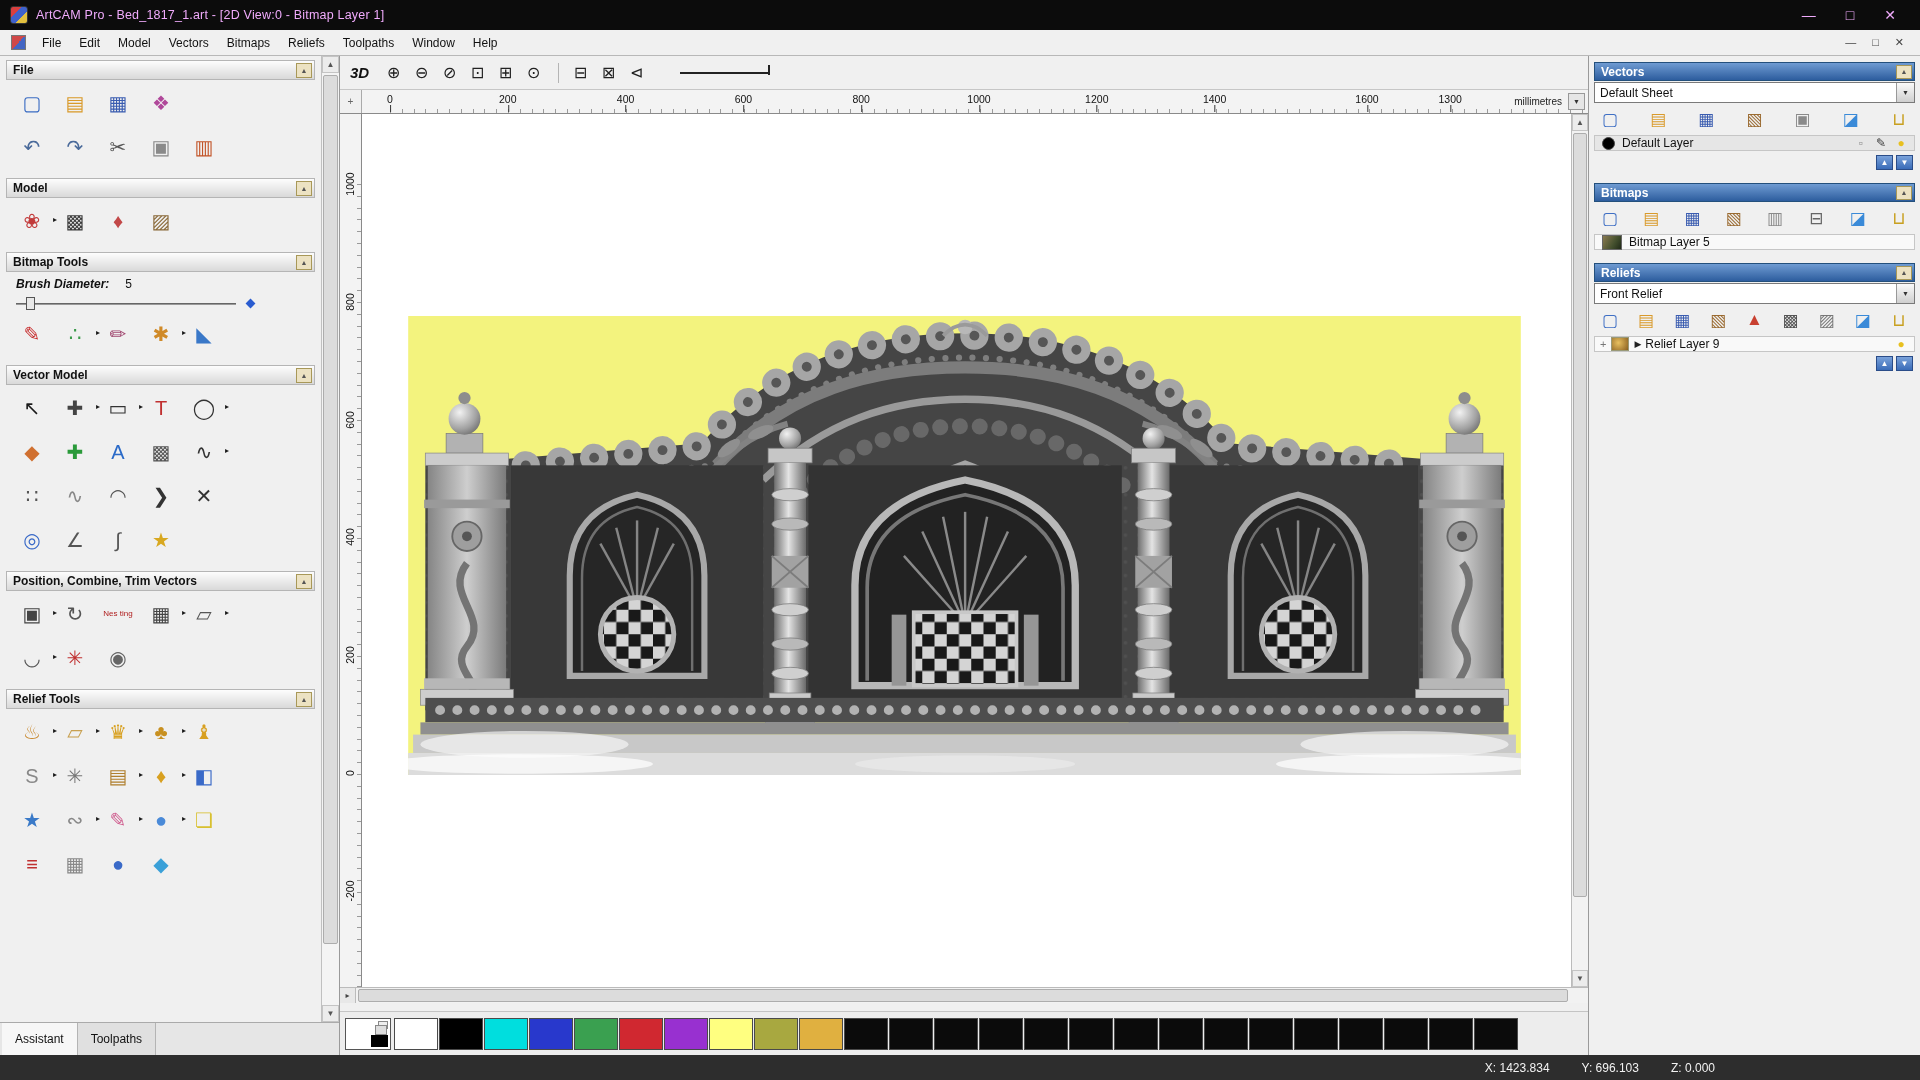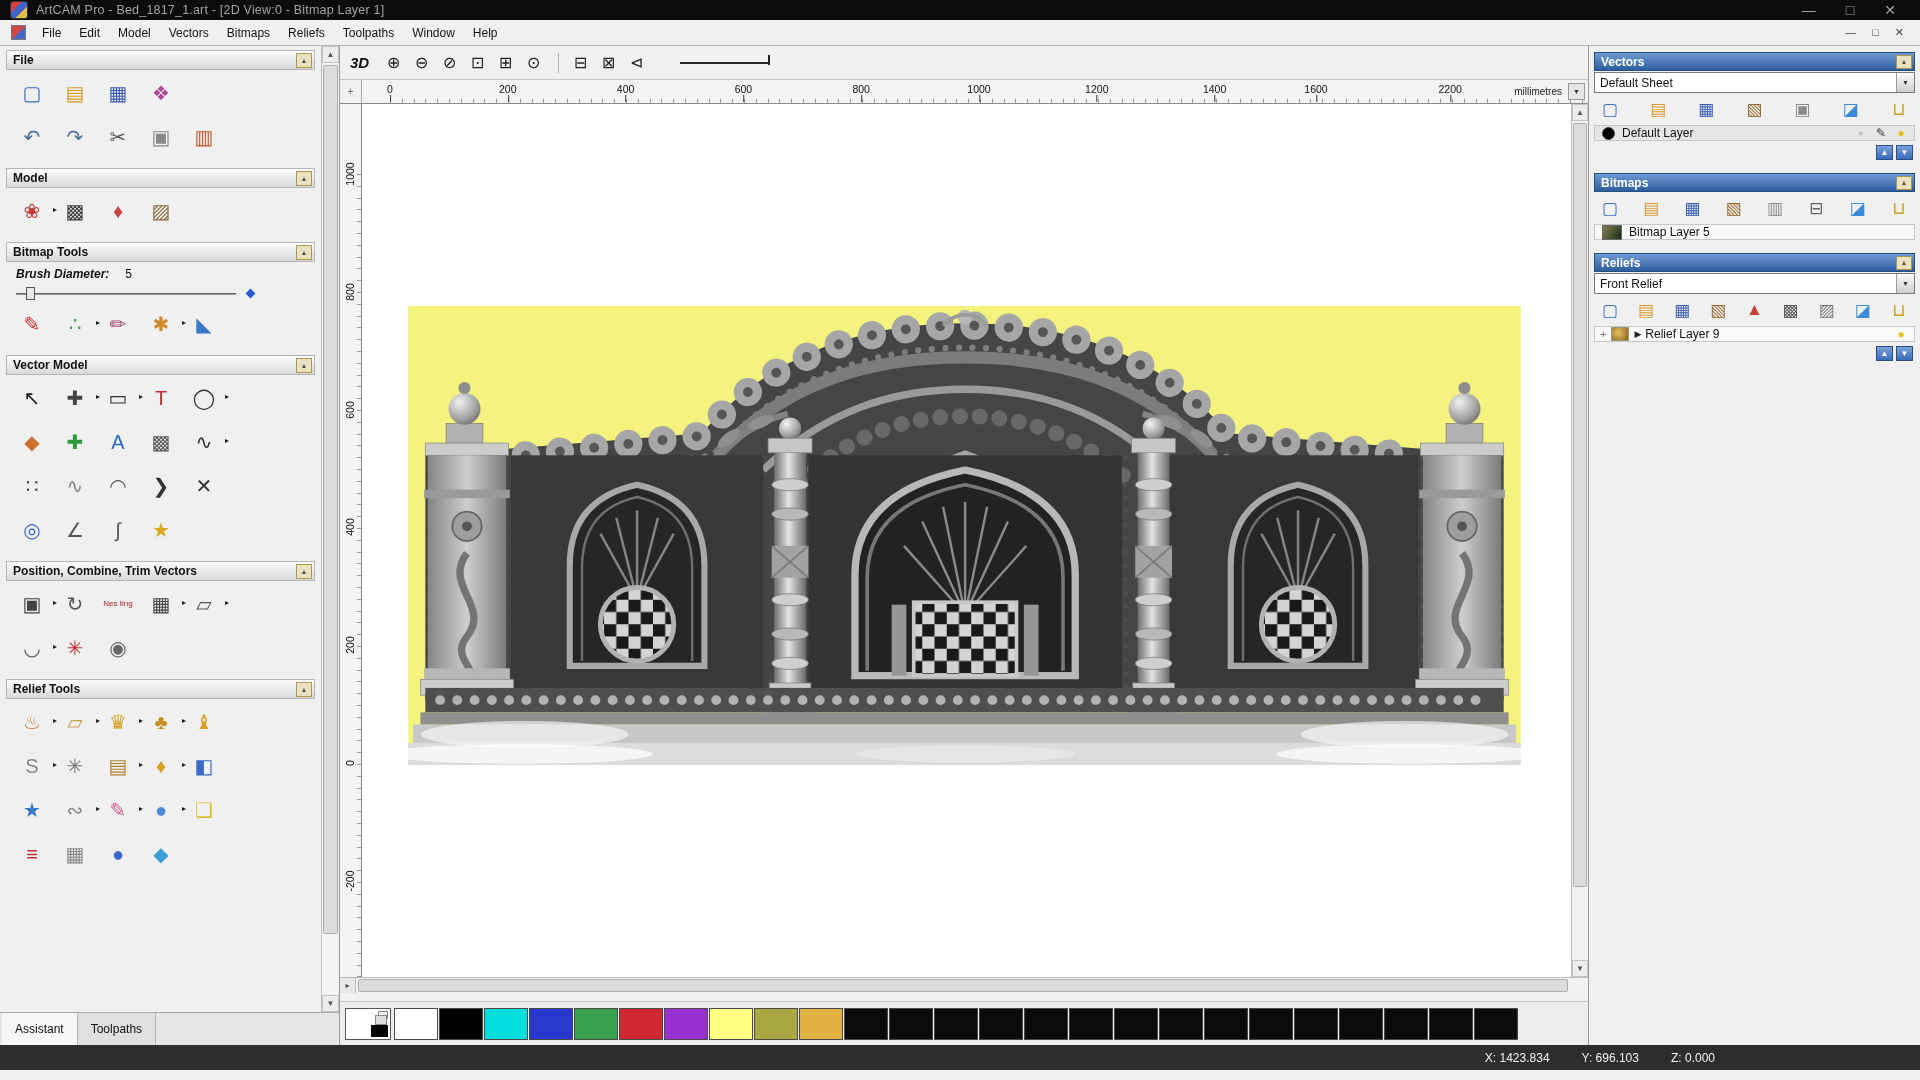--- a/index.html
+++ b/index.html
@@ -1,19 +1,19 @@
 <!DOCTYPE html>
 <html><head>
 <meta charset="utf-8">
 <style>
   * { box-sizing: border-box; margin: 0; padding: 0; }
   html,body { width:1920px; height:1080px; overflow:hidden; font-family:"Liberation Sans",sans-serif; font-size:12px; color:#111; background:#f0f0f0; }
 
   
-  .titlebar { height:20px; background:#0c0c0c; color:#a3a3a3; display:flex; align-items:center; padding:0 10px; }
+  .titlebar { height:30px; background:#0c0c0c; color:#f0abfc; display:flex; align-items:center; padding:0 10px; }
   .app-icon { width:18px; height:18px; border-radius:3px; margin-right:8px;
     background:linear-gradient(135deg,#d94040 0 32%,#3f62cc 32% 64%,#e3c13f 64%); border:1px solid #333; }
   .title-text { font-size:12.5px; letter-spacing:.2px; }
   .win-controls { margin-left:auto; display:flex; gap:30px; padding-right:14px; font-size:14px; }
   .win-controls span { cursor:default; }
 
   
   .menubar { height:26px; background:#f0f0f0; border-bottom:1px solid #b8b8b8; display:flex; align-items:center; padding:0 4px; }
   .menu-doc-icon { width:15px; height:15px; margin:0 7px; border:1px solid #777;
     background:linear-gradient(135deg,#d04848 0 50%,#4466c4 50%); }
@@ -525,22 +525,22 @@
       <div class="ruler-corner">+</div>
       <div class="hruler">
           <span class="tick" style="left: 28px;">0</span>
           <span class="tick" style="left: 145.8px;">200</span>
           <span class="tick" style="left: 263.6px;">400</span>
           <span class="tick" style="left: 381.4px;">600</span>
           <span class="tick" style="left: 499.2px;">800</span>
           <span class="tick" style="left: 617px;">1000</span>
           <span class="tick" style="left: 734.8px;">1200</span>
           <span class="tick" style="left: 852.6px;">1400</span>
-          <span class="tick" style="left: 954px;">1600</span>
-          <span class="tick" style="left: 1088.2px;">2200</span>
+          <span class="tick" style="left: 1005px;">1600</span>
+          <span class="tick" style="left: 1088.2px;">1300</span>
         </div>
       <span class="units">millimetres</span>
       <span class="ruler-dd">▼</span>
     </div>
 
     <div class="canvas-viewport">
       <div class="vruler">
           <span class="tick" style="top: 64px;">1000</span>
           <span class="tick" style="top: 181.8px;">800</span>
           <span class="tick" style="top: 299.6px;">600</span>

